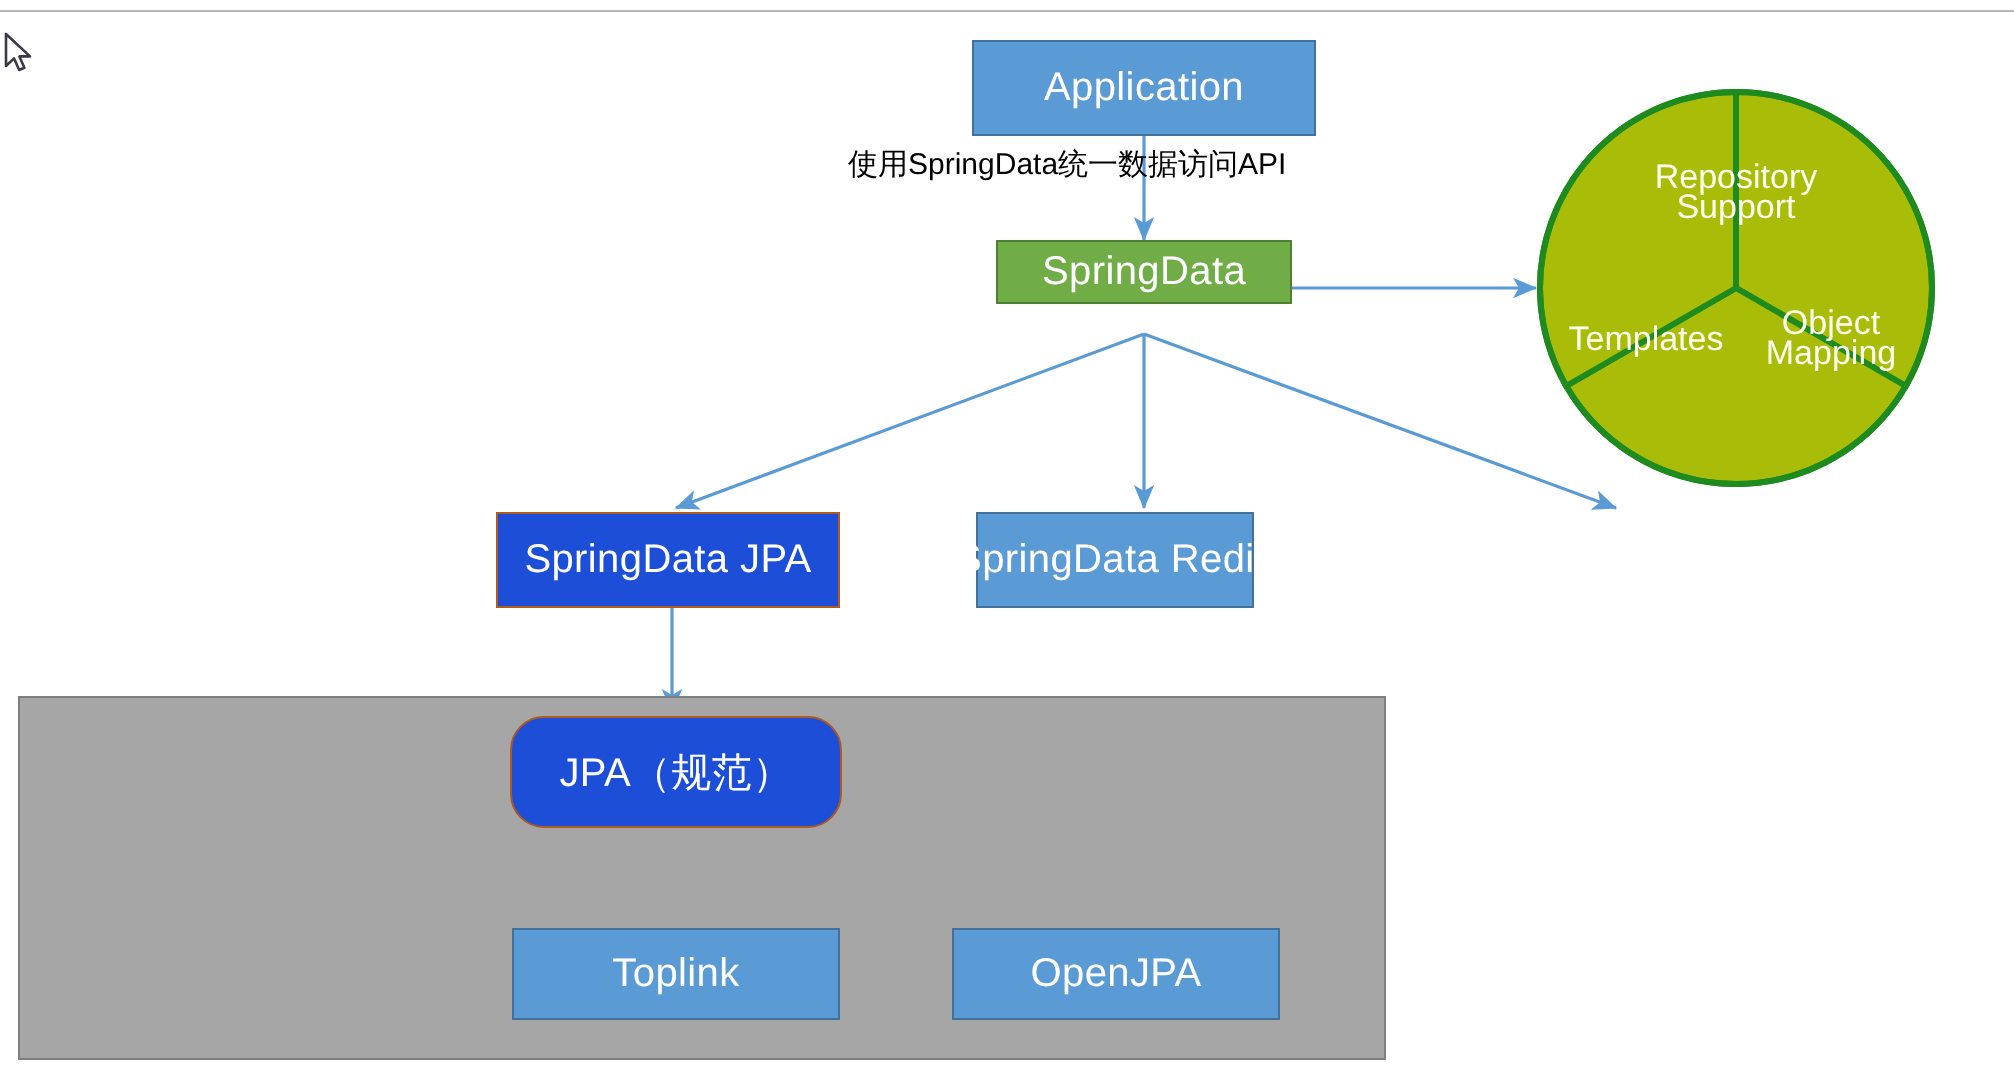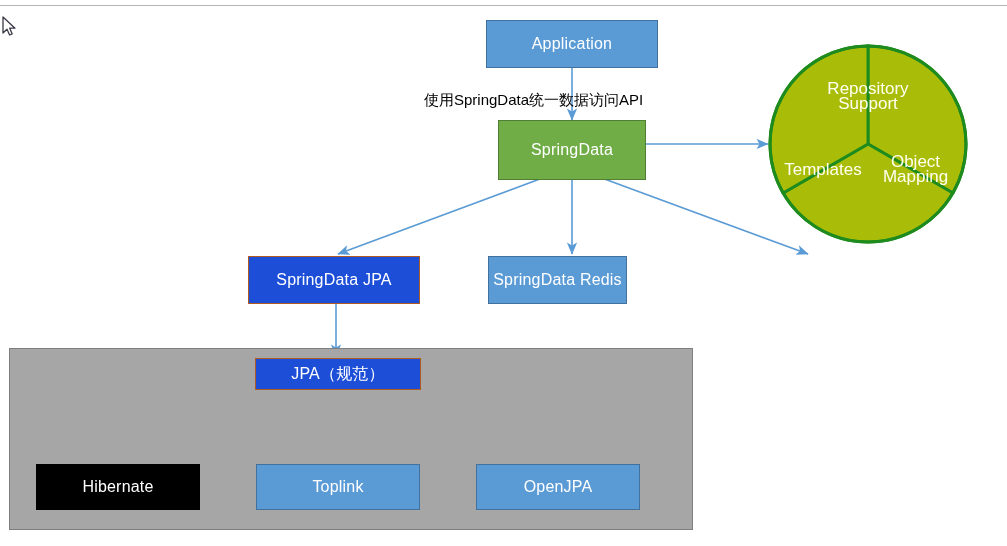--- a/index.html
+++ b/index.html
@@ -28,21 +28,21 @@
     height: 1px;
     background: #b5b5b5;
   }
   .node {
     position: absolute;
     box-sizing: border-box;
     display: flex;
     align-items: center;
     justify-content: center;
     color: #ffffff;
-    font-size: 16px;
+    font-size: 20px;
     letter-spacing: .2px;
     white-space: nowrap;
     text-align: right;
   }
   .node.blue   { background: #5B9BD5; border: 1px solid #41719C; }
   .node.green  { background: #70AD47; border: 1px solid #507E32; }
   .node.orange { background: #1d4ed8; border: 1px solid #AE5A21; }
   .node.black  { background: #000000; border: 1px solid #000000; }
 
   .graybox {
@@ -117,42 +117,39 @@
 Support</div>
     <div class="pie-label" style="left:5px; top:118px; width:100px;">Templates</div>
     <div class="pie-label" style="left:100px; top:110px; width:95px;">Object
 Mapping</div>
   </div>
 
   <div class="node blue" style="left:486px; top:20px; width:172px; height:48px;">
     <span>Application</span>
   </div>
 
-  <div class="node green" style="left:498px; top:120px; width:148px; height:60px;">
+  <div class="node green" style="left:498px; top:120px; width:148px; height:32px;">
     <span>SpringData</span>
   </div>
 
-  <div class="edge-label" style="left:424px; top:91px;text-align:right;">使用SpringData统一数据访问API</div>
+  <div class="edge-label" style="left:424px; top:73px;text-align:right;">使用SpringData统一数据访问API</div>
 
   <div class="node orange" style="left:248px; top:256px; width:172px; height:48px;">
     <span>SpringData JPA</span>
   </div>
 
   <div class="node blue" style="left:488px; top:256px; width:139px; height:48px;">
     <span>SpringData Redis</span>
   </div>
 
 
-  <div class="node orange" style="left:255px; top:358px; width:166px; height:32px;">
+  <div class="node orange" style="left:255px; top:358px; width:166px; height:56px;border-radius:17px;">
     <span>JPA（规范）</span>
   </div>
 
-  <div class="node black" style="left:36px; top:464px; width:164px; height:46px;">
-    <span>Hibernate</span>
-  </div>
 
   <div class="node blue" style="left:476px; top:464px; width:164px; height:46px;">
     <span>OpenJPA</span>
   </div>
 
   <div class="node blue" style="left:256px; top:464px; width:164px; height:46px;">
     <span>Toplink</span>
   </div>
 
   <svg class="cursor" width="18" height="24" viewBox="0 0 18 24">

